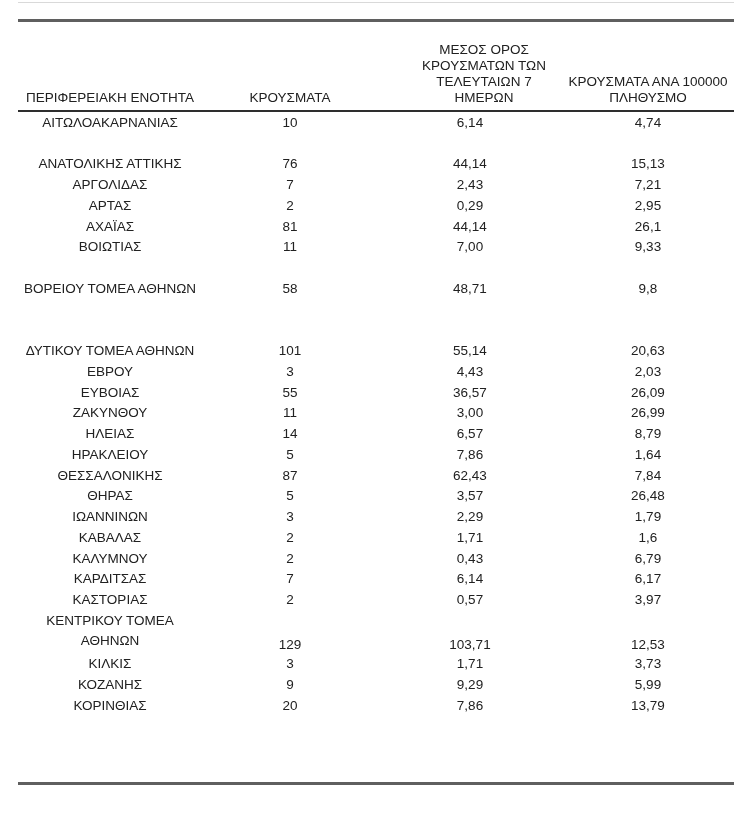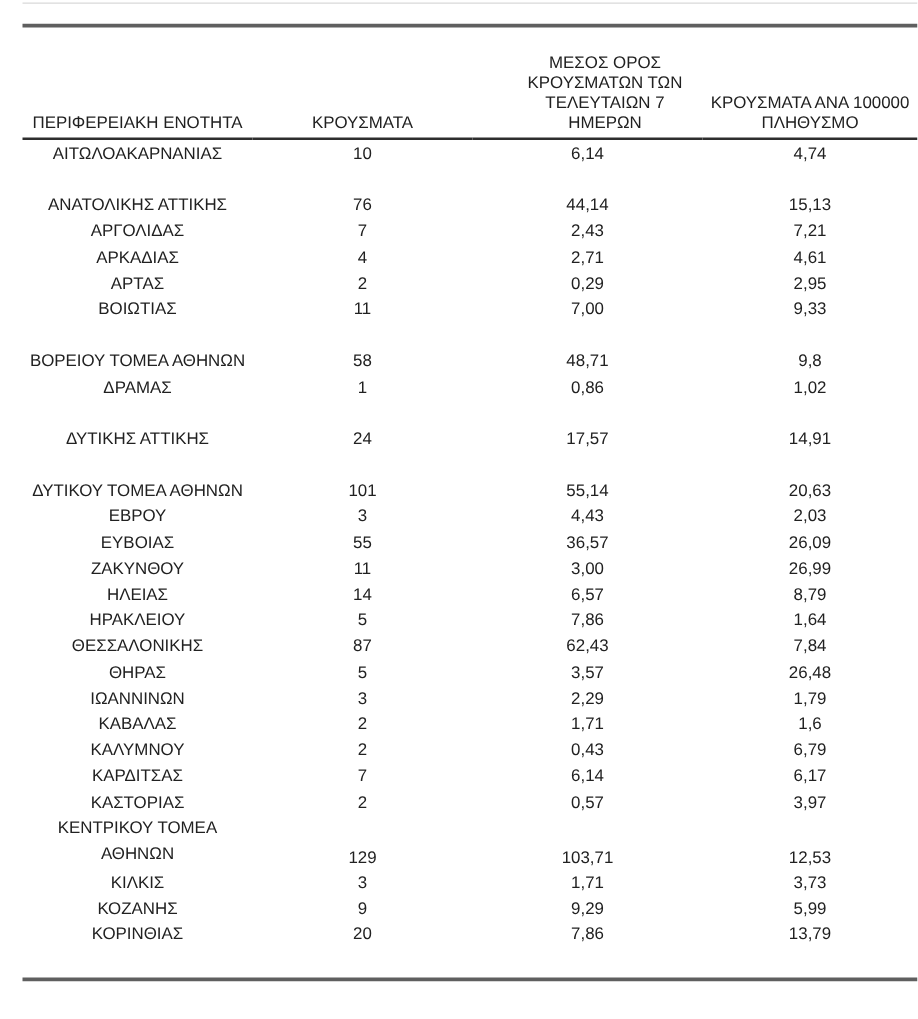--- a/index.html
+++ b/index.html
@@ -134,60 +134,48 @@
         <td class="avg7-cell"><span class="value-text">44,14</span></td>
         <td class="per100k-cell"><span class="value-text">15,13</span></td>
       </tr>
       <tr>
         <td class="region-cell"><span class="region-text">ΑΡΓΟΛΙΔΑΣ</span></td>
         <td class="cases-cell"><span class="value-text">7</span></td>
         <td class="avg7-cell"><span class="value-text">2,43</span></td>
         <td class="per100k-cell"><span class="value-text">7,21</span></td>
       </tr>
       <tr>
-        <td class="region-cell"><span class="region-text">ΑΡΚΑΔΙΑΣ</span></td>
-        <td class="cases-cell"><span class="value-text">4</span></td>
-        <td class="avg7-cell"><span class="value-text">2,71</span></td>
-        <td class="per100k-cell"><span class="value-text">4,61</span></td>
-      </tr>
-      <tr>
         <td class="region-cell"><span class="region-text">ΑΡΤΑΣ</span></td>
         <td class="cases-cell"><span class="value-text">2</span></td>
         <td class="avg7-cell"><span class="value-text">0,29</span></td>
         <td class="per100k-cell"><span class="value-text">2,95</span></td>
+      </tr>
+      <tr>
+        <td class="region-cell"><span class="region-text">ΑΧΑΪΑΣ</span></td>
+        <td class="cases-cell"><span class="value-text">81</span></td>
+        <td class="avg7-cell"><span class="value-text">44,14</span></td>
+        <td class="per100k-cell"><span class="value-text">26,1</span></td>
       </tr>
       <tr>
         <td class="region-cell"><span class="region-text">ΒΟΙΩΤΙΑΣ</span></td>
         <td class="cases-cell"><span class="value-text">11</span></td>
         <td class="avg7-cell"><span class="value-text">7,00</span></td>
         <td class="per100k-cell"><span class="value-text">9,33</span></td>
       </tr>
       <tr class="spacer">
         <td colspan="4"></td>
       </tr>
       <tr>
         <td class="region-cell"><span class="region-text">ΒΟΡΕΙΟΥ ΤΟΜΕΑ ΑΘΗΝΩΝ</span></td>
         <td class="cases-cell"><span class="value-text">58</span></td>
         <td class="avg7-cell"><span class="value-text">48,71</span></td>
         <td class="per100k-cell"><span class="value-text">9,8</span></td>
       </tr>
-      <tr>
-        <td class="region-cell"><span class="region-text">ΔΡΑΜΑΣ</span></td>
-        <td class="cases-cell"><span class="value-text">1</span></td>
-        <td class="avg7-cell"><span class="value-text">0,86</span></td>
-        <td class="per100k-cell"><span class="value-text">1,02</span></td>
-      </tr>
-      <tr class="spacer">
-        <td colspan="4"></td>
-      </tr>
-      <tr>
-        <td class="region-cell"><span class="region-text">ΔΥΤΙΚΗΣ ΑΤΤΙΚΗΣ</span></td>
-        <td class="cases-cell"><span class="value-text">24</span></td>
-        <td class="avg7-cell"><span class="value-text">17,57</span></td>
-        <td class="per100k-cell"><span class="value-text">14,91</span></td>
+      <tr class="spacer">
+        <td colspan="4"></td>
       </tr>
       <tr class="spacer">
         <td colspan="4"></td>
       </tr>
       <tr>
         <td class="region-cell"><span class="region-text">ΔΥΤΙΚΟΥ ΤΟΜΕΑ ΑΘΗΝΩΝ</span></td>
         <td class="cases-cell"><span class="value-text">101</span></td>
         <td class="avg7-cell"><span class="value-text">55,14</span></td>
         <td class="per100k-cell"><span class="value-text">20,63</span></td>
       </tr>

